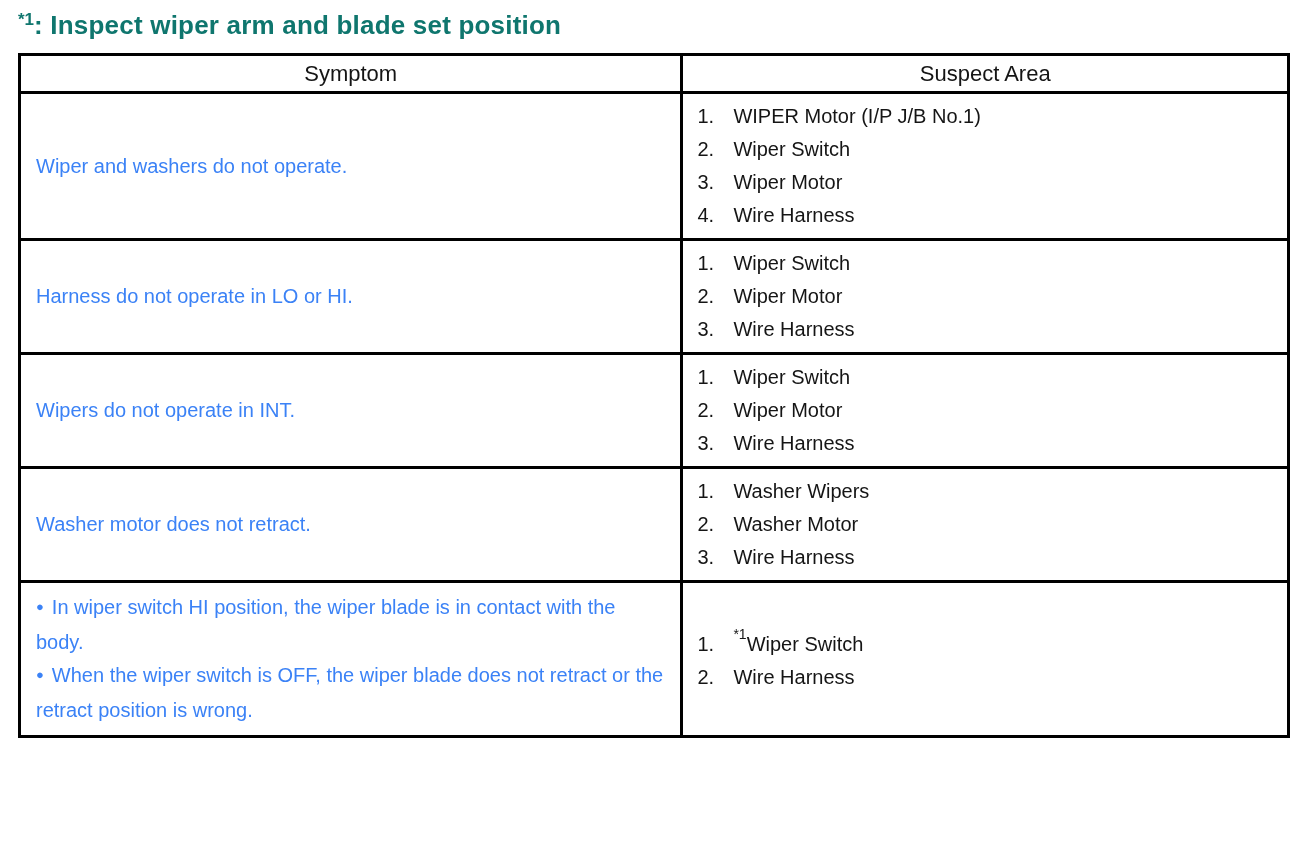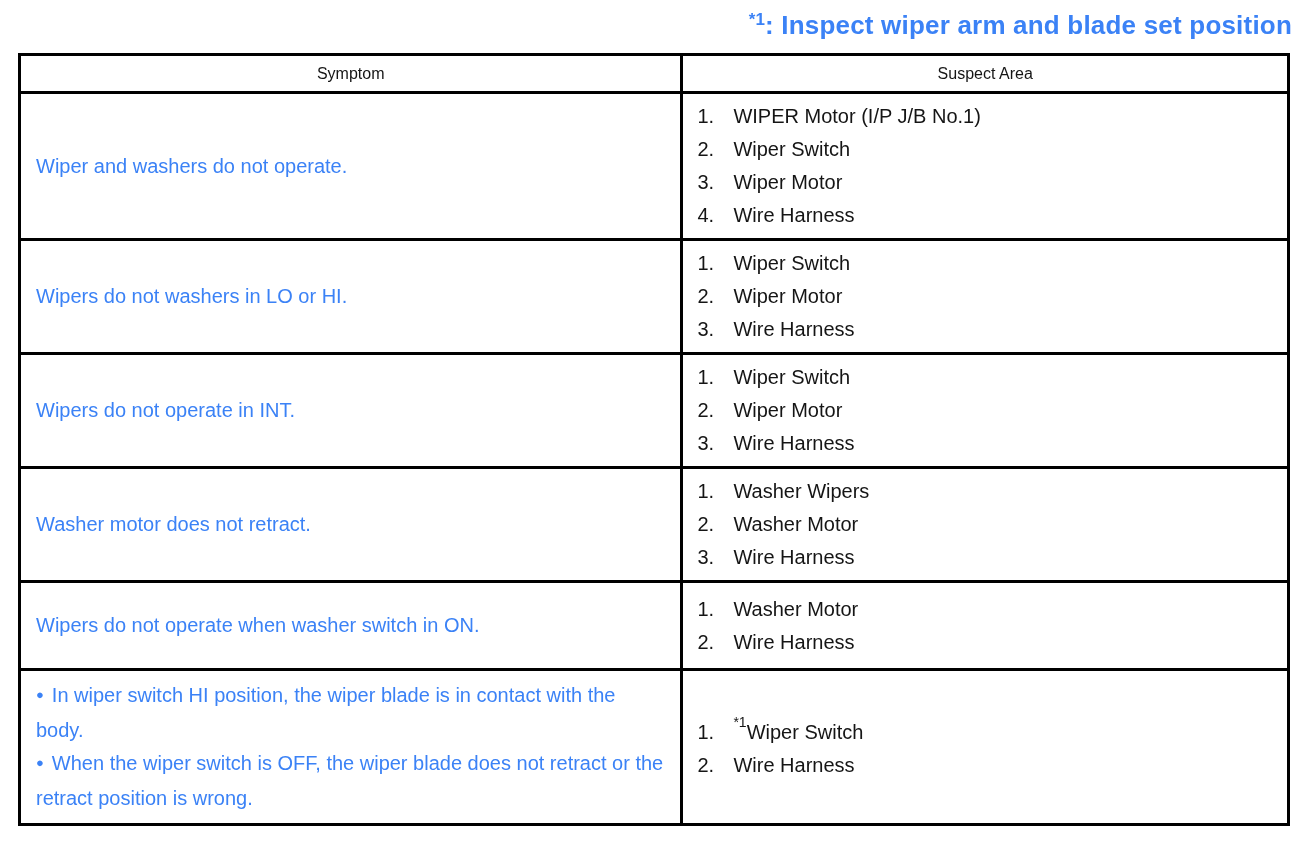--- a/index.html
+++ b/index.html
@@ -15,22 +15,21 @@
     box-sizing: border-box;
     padding: 8px 20px 0 18px;
     background: #ffffff;
     overflow: hidden;
   }
   .doc-title {
     font-size: 26px;
     font-weight: bold;
     letter-spacing: 0.2px;
     margin: 2px 0 12px 0;
-    color: #3b82f6;
-    text-align: right;
+    color: #0f766e;
   }
   .doc-title sup {
     font-size: 17px;
     font-weight: bold;
     vertical-align: 9px;
     letter-spacing: 0;
   }
   table.trouble-table {
     border-collapse: collapse;
     width: 1272px;
@@ -39,21 +38,21 @@
   }
   table.trouble-table th,
   table.trouble-table td {
     border: 3px solid #000000;
     box-sizing: border-box;
   }
   col.col-symptom { width: 52.2%; }
   col.col-suspect { width: 47.8%; }
   th.hdr {
     height: 38px;
-    font-size: 16px;
+    font-size: 22px;
     font-weight: normal;
     text-align: center;
     vertical-align: middle;
     color: #151515;
     margin-top: 24px;
   }
   td.symptom-cell {
     vertical-align: middle;
     padding: 8px 16px 8px 15px;
     font-size: 20px;
@@ -136,21 +135,21 @@
               <span>Wiper Motor</span>
             </div>
             <div class="suspect-line">
               <span class="num">4.</span>
               <span>Wire Harness</span>
             </div>
           </td>
         </tr>
         <tr class="row-1">
           <td class="symptom-cell">
-            <div class="symptom-line">Wipers do not washers in LO or HI.</div>
+            <div class="symptom-line">Harness do not operate in LO or HI.</div>
           </td>
           <td class="suspect-cell">
             <div class="suspect-line">
               <span class="num">1.</span>
               <span>Wiper Switch</span>
             </div>
             <div class="suspect-line">
               <span class="num">2.</span>
               <span>Wiper Motor</span>
             </div>
@@ -187,35 +186,20 @@
             <div class="suspect-line">
               <span class="num">1.</span>
               <span>Washer Wipers</span>
             </div>
             <div class="suspect-line">
               <span class="num">2.</span>
               <span>Washer Motor</span>
             </div>
             <div class="suspect-line">
               <span class="num">3.</span>
-              <span>Wire Harness</span>
-            </div>
-          </td>
-        </tr>
-        <tr class="row-4">
-          <td class="symptom-cell">
-            <div class="symptom-line">Wipers do not operate when washer switch in ON.</div>
-          </td>
-          <td class="suspect-cell">
-            <div class="suspect-line">
-              <span class="num">1.</span>
-              <span>Washer Motor</span>
-            </div>
-            <div class="suspect-line">
-              <span class="num">2.</span>
               <span>Wire Harness</span>
             </div>
           </td>
         </tr>
         <tr class="row-6">
           <td class="symptom-cell">
             <div class="symptom-line"><span class="bullet">●</span>In wiper switch HI position, the wiper blade is in contact with the body.</div>
             <div class="symptom-line"><span class="bullet">●</span>When the wiper switch is OFF, the wiper blade does not retract or the retract position is wrong.</div>
           </td>
           <td class="suspect-cell">

